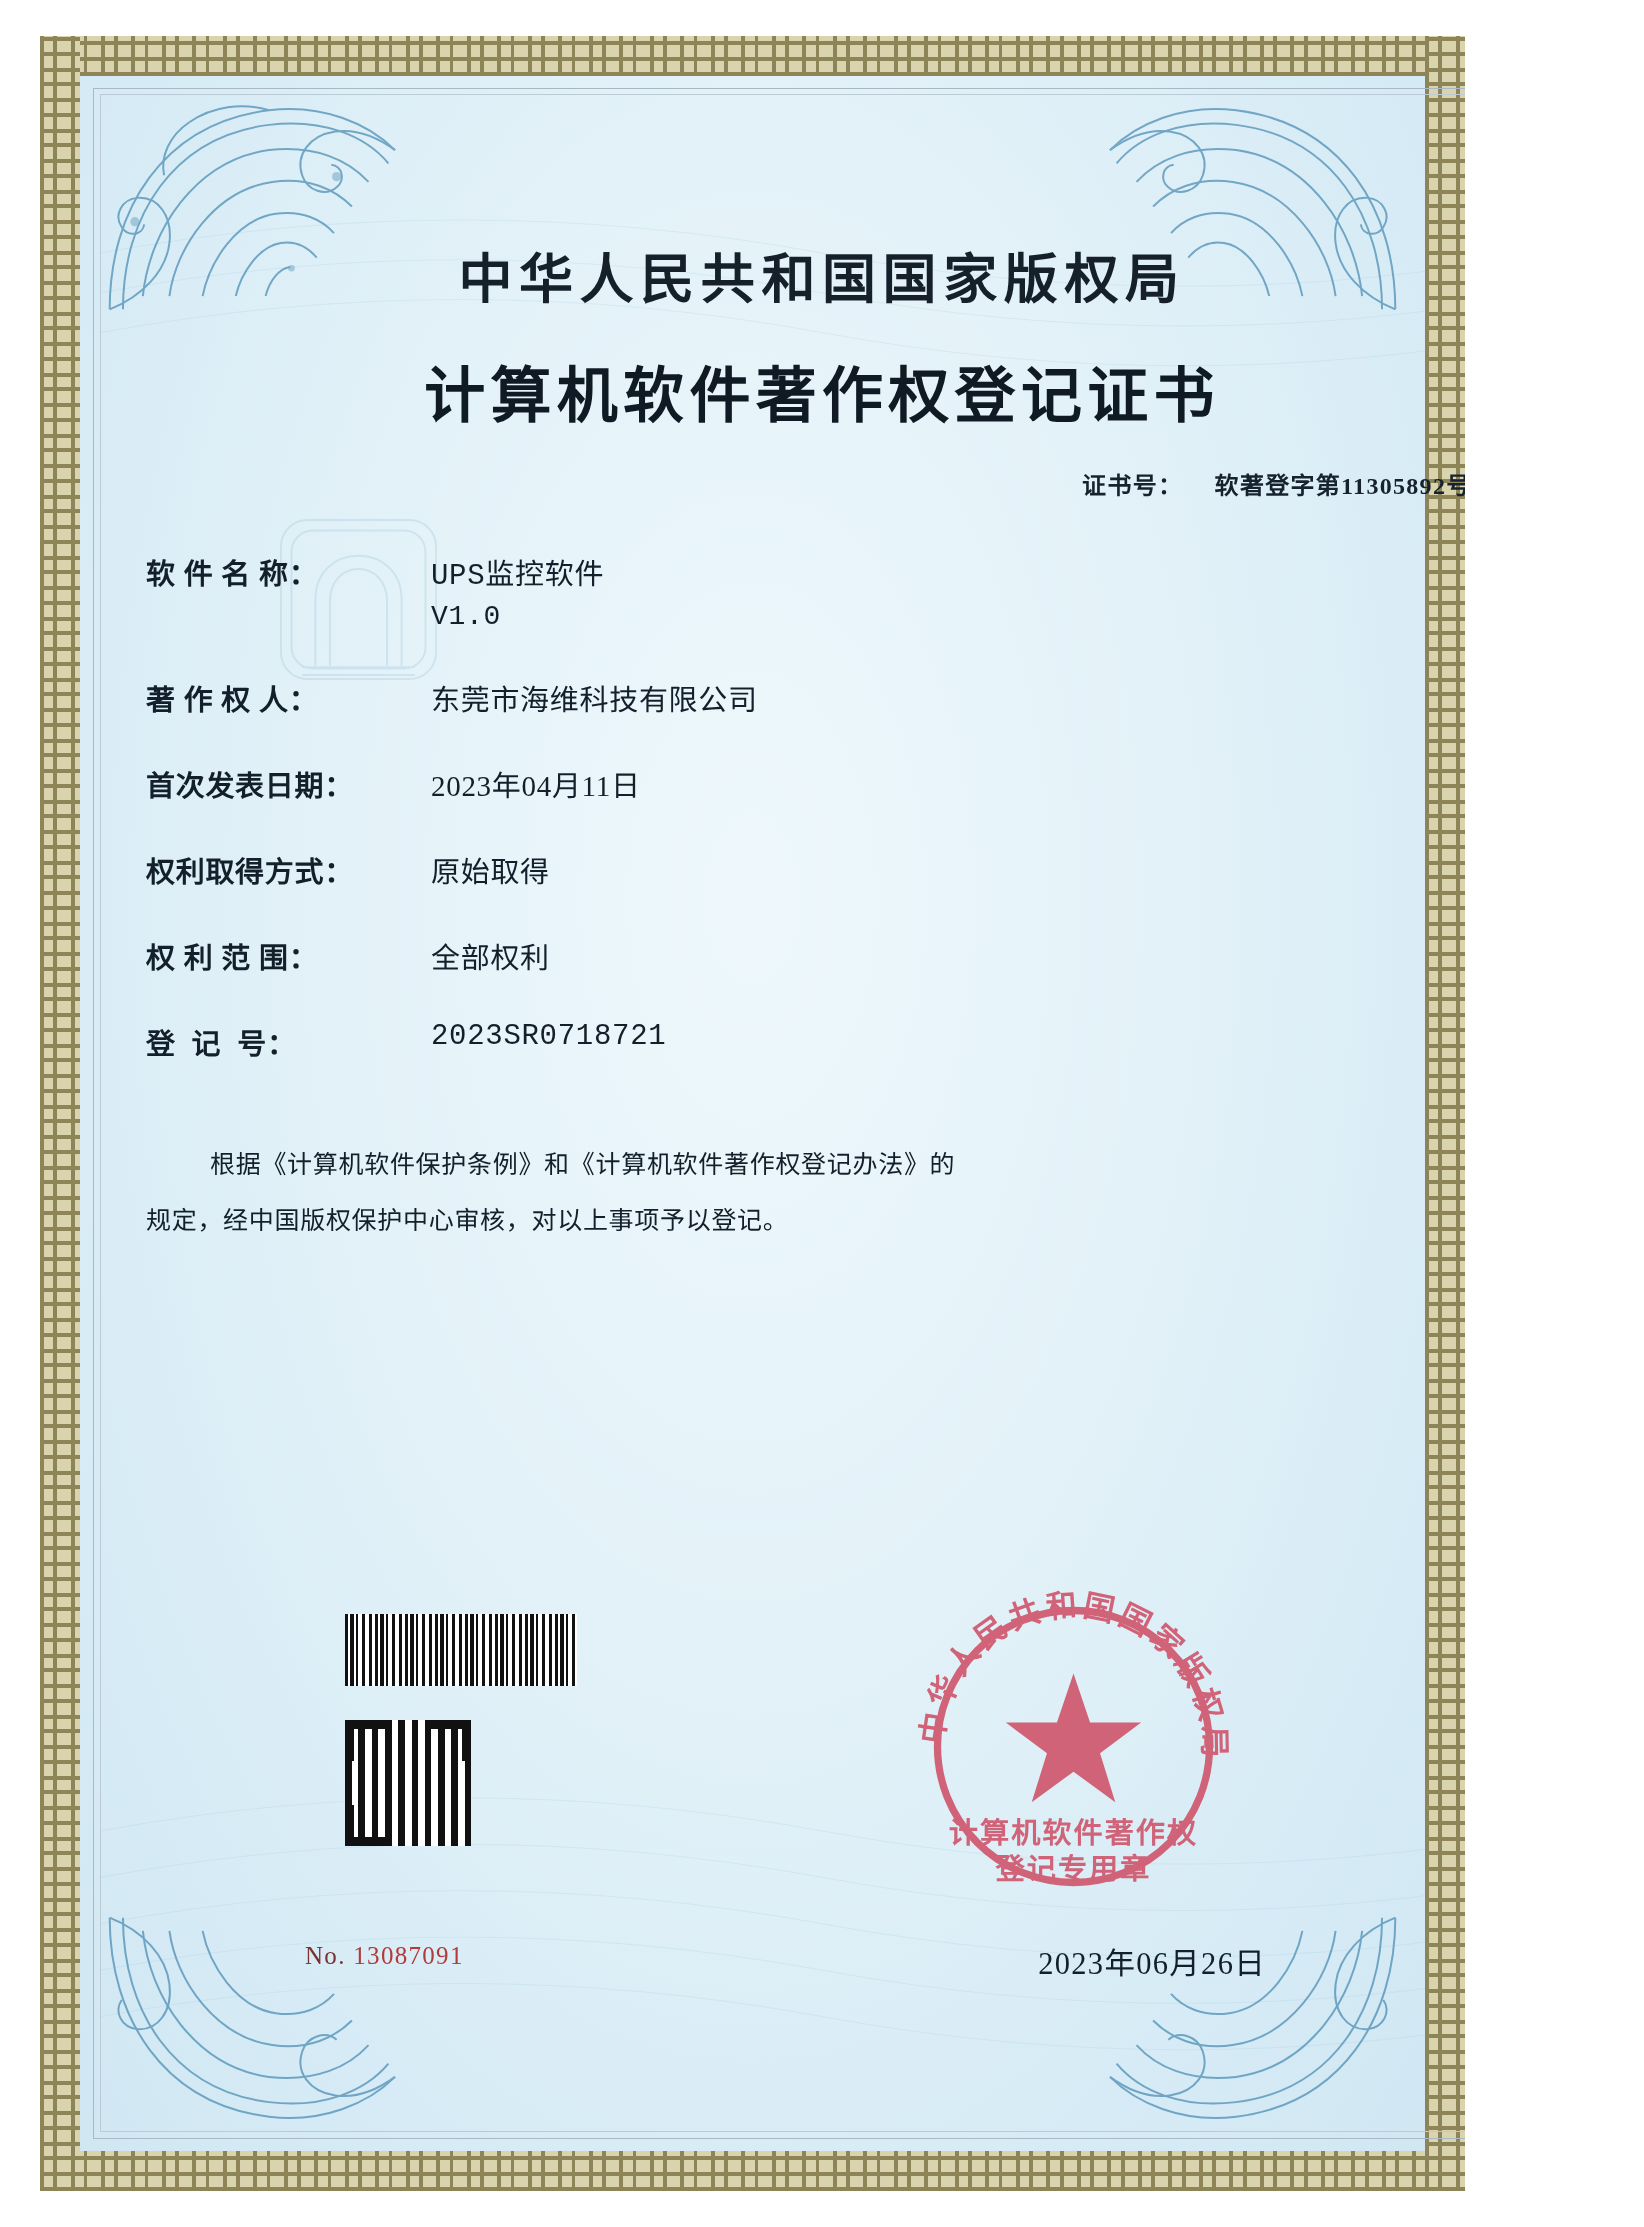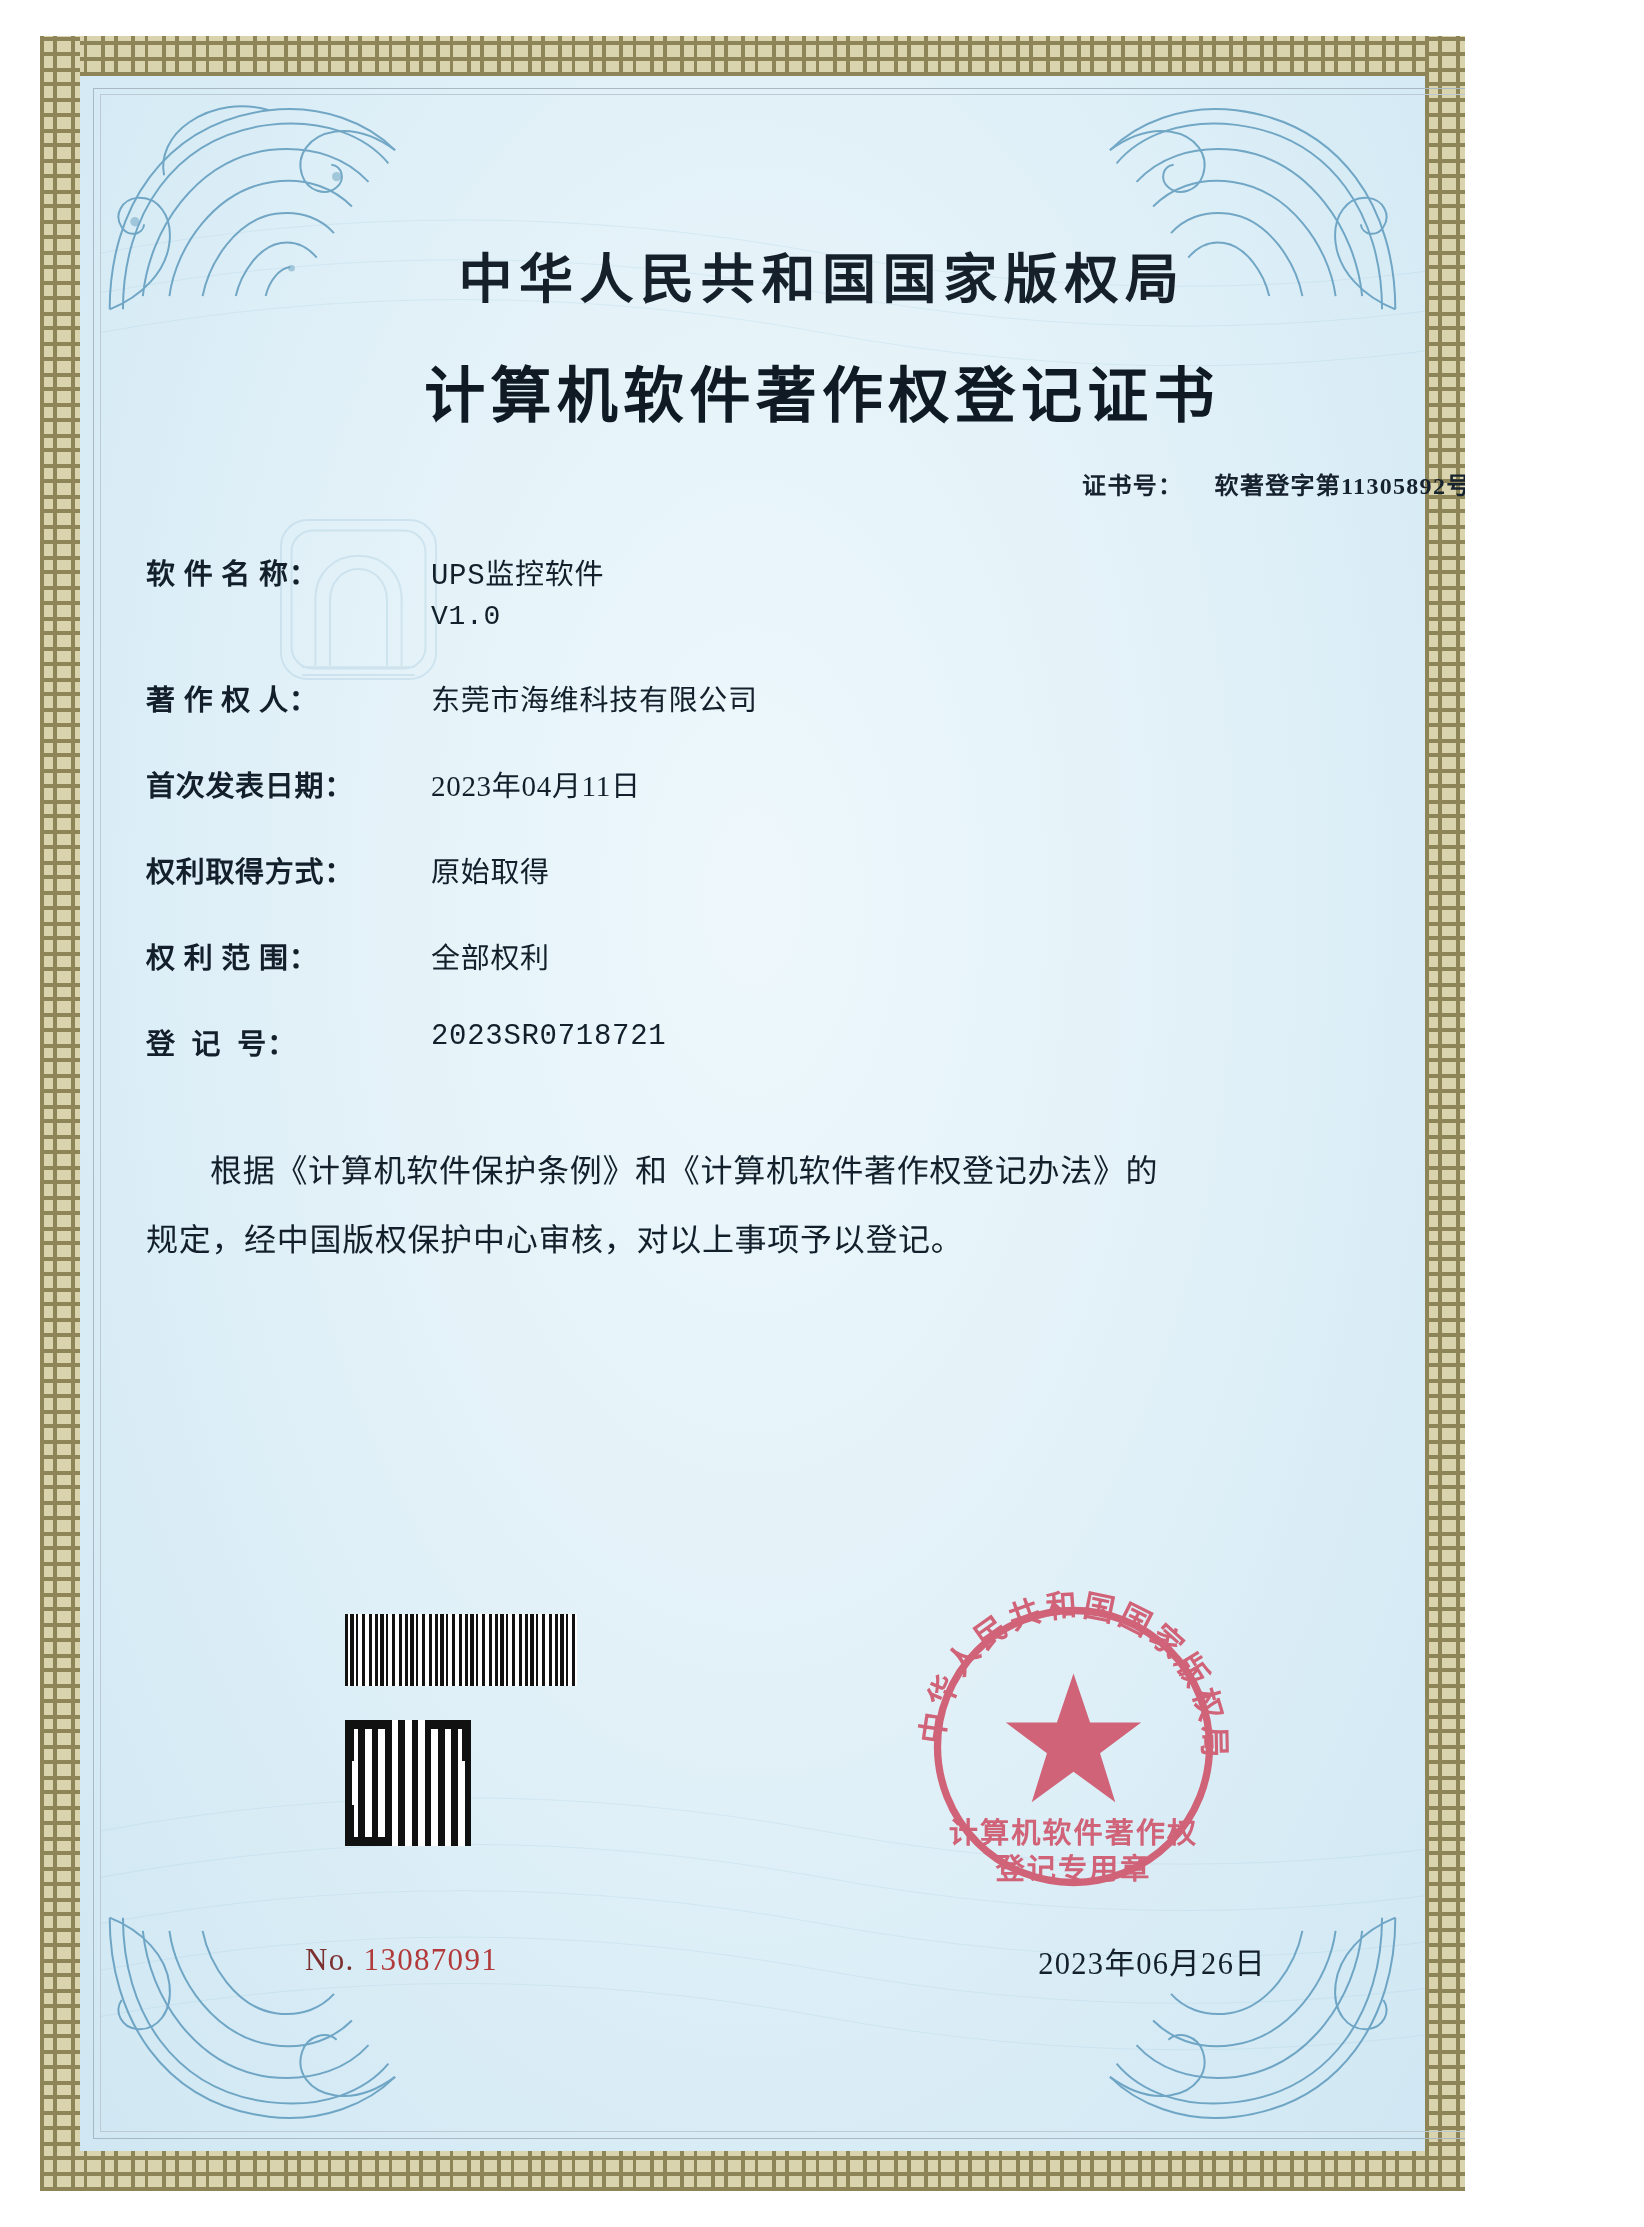--- a/index.html
+++ b/index.html
@@ -147,21 +147,21 @@
     letter-spacing: 0.7px;
   }
   .field .f-value .line2 { display: block; margin-top: 8px; font-family: "Liberation Mono", monospace; font-size: 28px;}
   .mono { font-family: "Liberation Mono", "DejaVu Sans Mono", monospace; }
 
   .gap-lg { }
   .gap-xl { margin-top: 99px; }
 
   .statement {
     margin-top: 80px;
-    font-size: 32px;
+    font-size: 25px;
     line-height: 1.85;
     color: #13202b;
     letter-spacing: 0.7px;
   }
   .statement .p1 { text-indent: 64px; display: block; }
   .statement .p2 { display: block; margin-top: 10.6px; }
 
   
   .barcode-area { position: absolute; left: 305px; top: 1578px; }
   .barcode {
@@ -182,21 +182,21 @@
       linear-gradient(#111,#111) 0 117px/41px 9.3px no-repeat,
       linear-gradient(#111,#111) 0 85px/9.3px 41px no-repeat,
       repeating-linear-gradient(90deg,#111 0 6.6px,#fff 6.6px 13.3px),
       repeating-linear-gradient(0deg,#111 0 6.6px,#fff 6.6px 13.3px);
     background-color:#fff;
   }
   .serial {
     position: absolute;
     left: 265px;
     top: 1906px;
-    font-size: 31px;
+    font-size: 25px;
     color: #b23a3a;
     letter-spacing: 1.3px;
     font-family: "Liberation Serif", serif;
   }
   .serial .no-label { color: #7c3030; }
 
   
   .seal {
     position: absolute;
     right: 219px;

